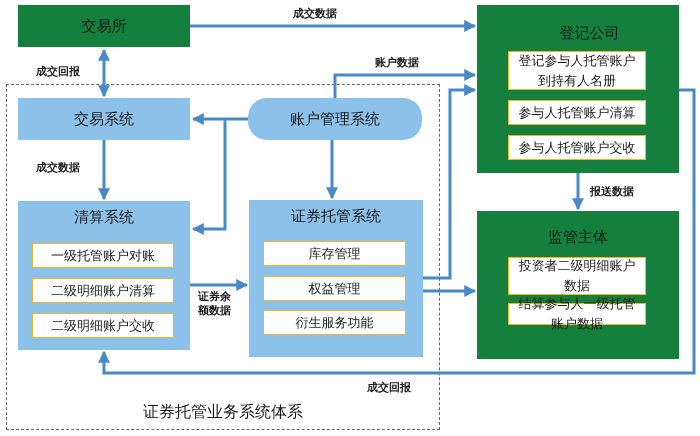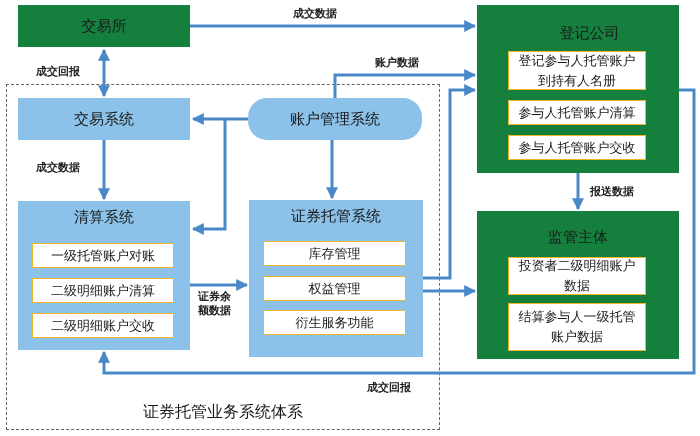--- a/index.html
+++ b/index.html
@@ -54,21 +54,21 @@
   <div class="abs inner" style="left:31px; top:46px; width:138px; height:39px; white-space:pre-line;">登记参与人托管账户
 到持有人名册</div>
   <div class="abs inner" style="left:31px; top:95px; width:138px; height:25px;">参与人托管账户清算</div>
   <div class="abs inner" style="left:31px; top:130px; width:138px; height:25px;">参与人托管账户交收</div>
 </div>
 
 <div class="abs gray" style="left:477px; top:211px; width:202px; height:148px;">
   <div class="hdr" style="margin-top:17px;">监管主体</div>
   <div class="abs inner" style="left:31px; top:46px; width:138px; height:38px; white-space:pre-line;">投资者二级明细账户
 数据</div>
-  <div class="abs inner" style="left:31px; top:92px; width:138px; height:48px; white-space:pre-line;">结算参与人一级托管
+  <div class="abs inner" style="left:31px; top:92px; width:138px; height:22px; white-space:pre-line;">结算参与人一级托管
 账户数据</div>
 </div>
 
 <svg class="wires" width="700" height="436">
   <defs>
     <marker id="ah" viewBox="0 0 10 10" refX="9" refY="5" markerWidth="4" markerHeight="4" orient="auto-start-reverse">
       <path d="M0,0 L10,5 L0,10 z" fill="#4a89c8"></path>
     </marker>
   </defs>
   <g stroke="#4a89c8" stroke-width="3" fill="none">

